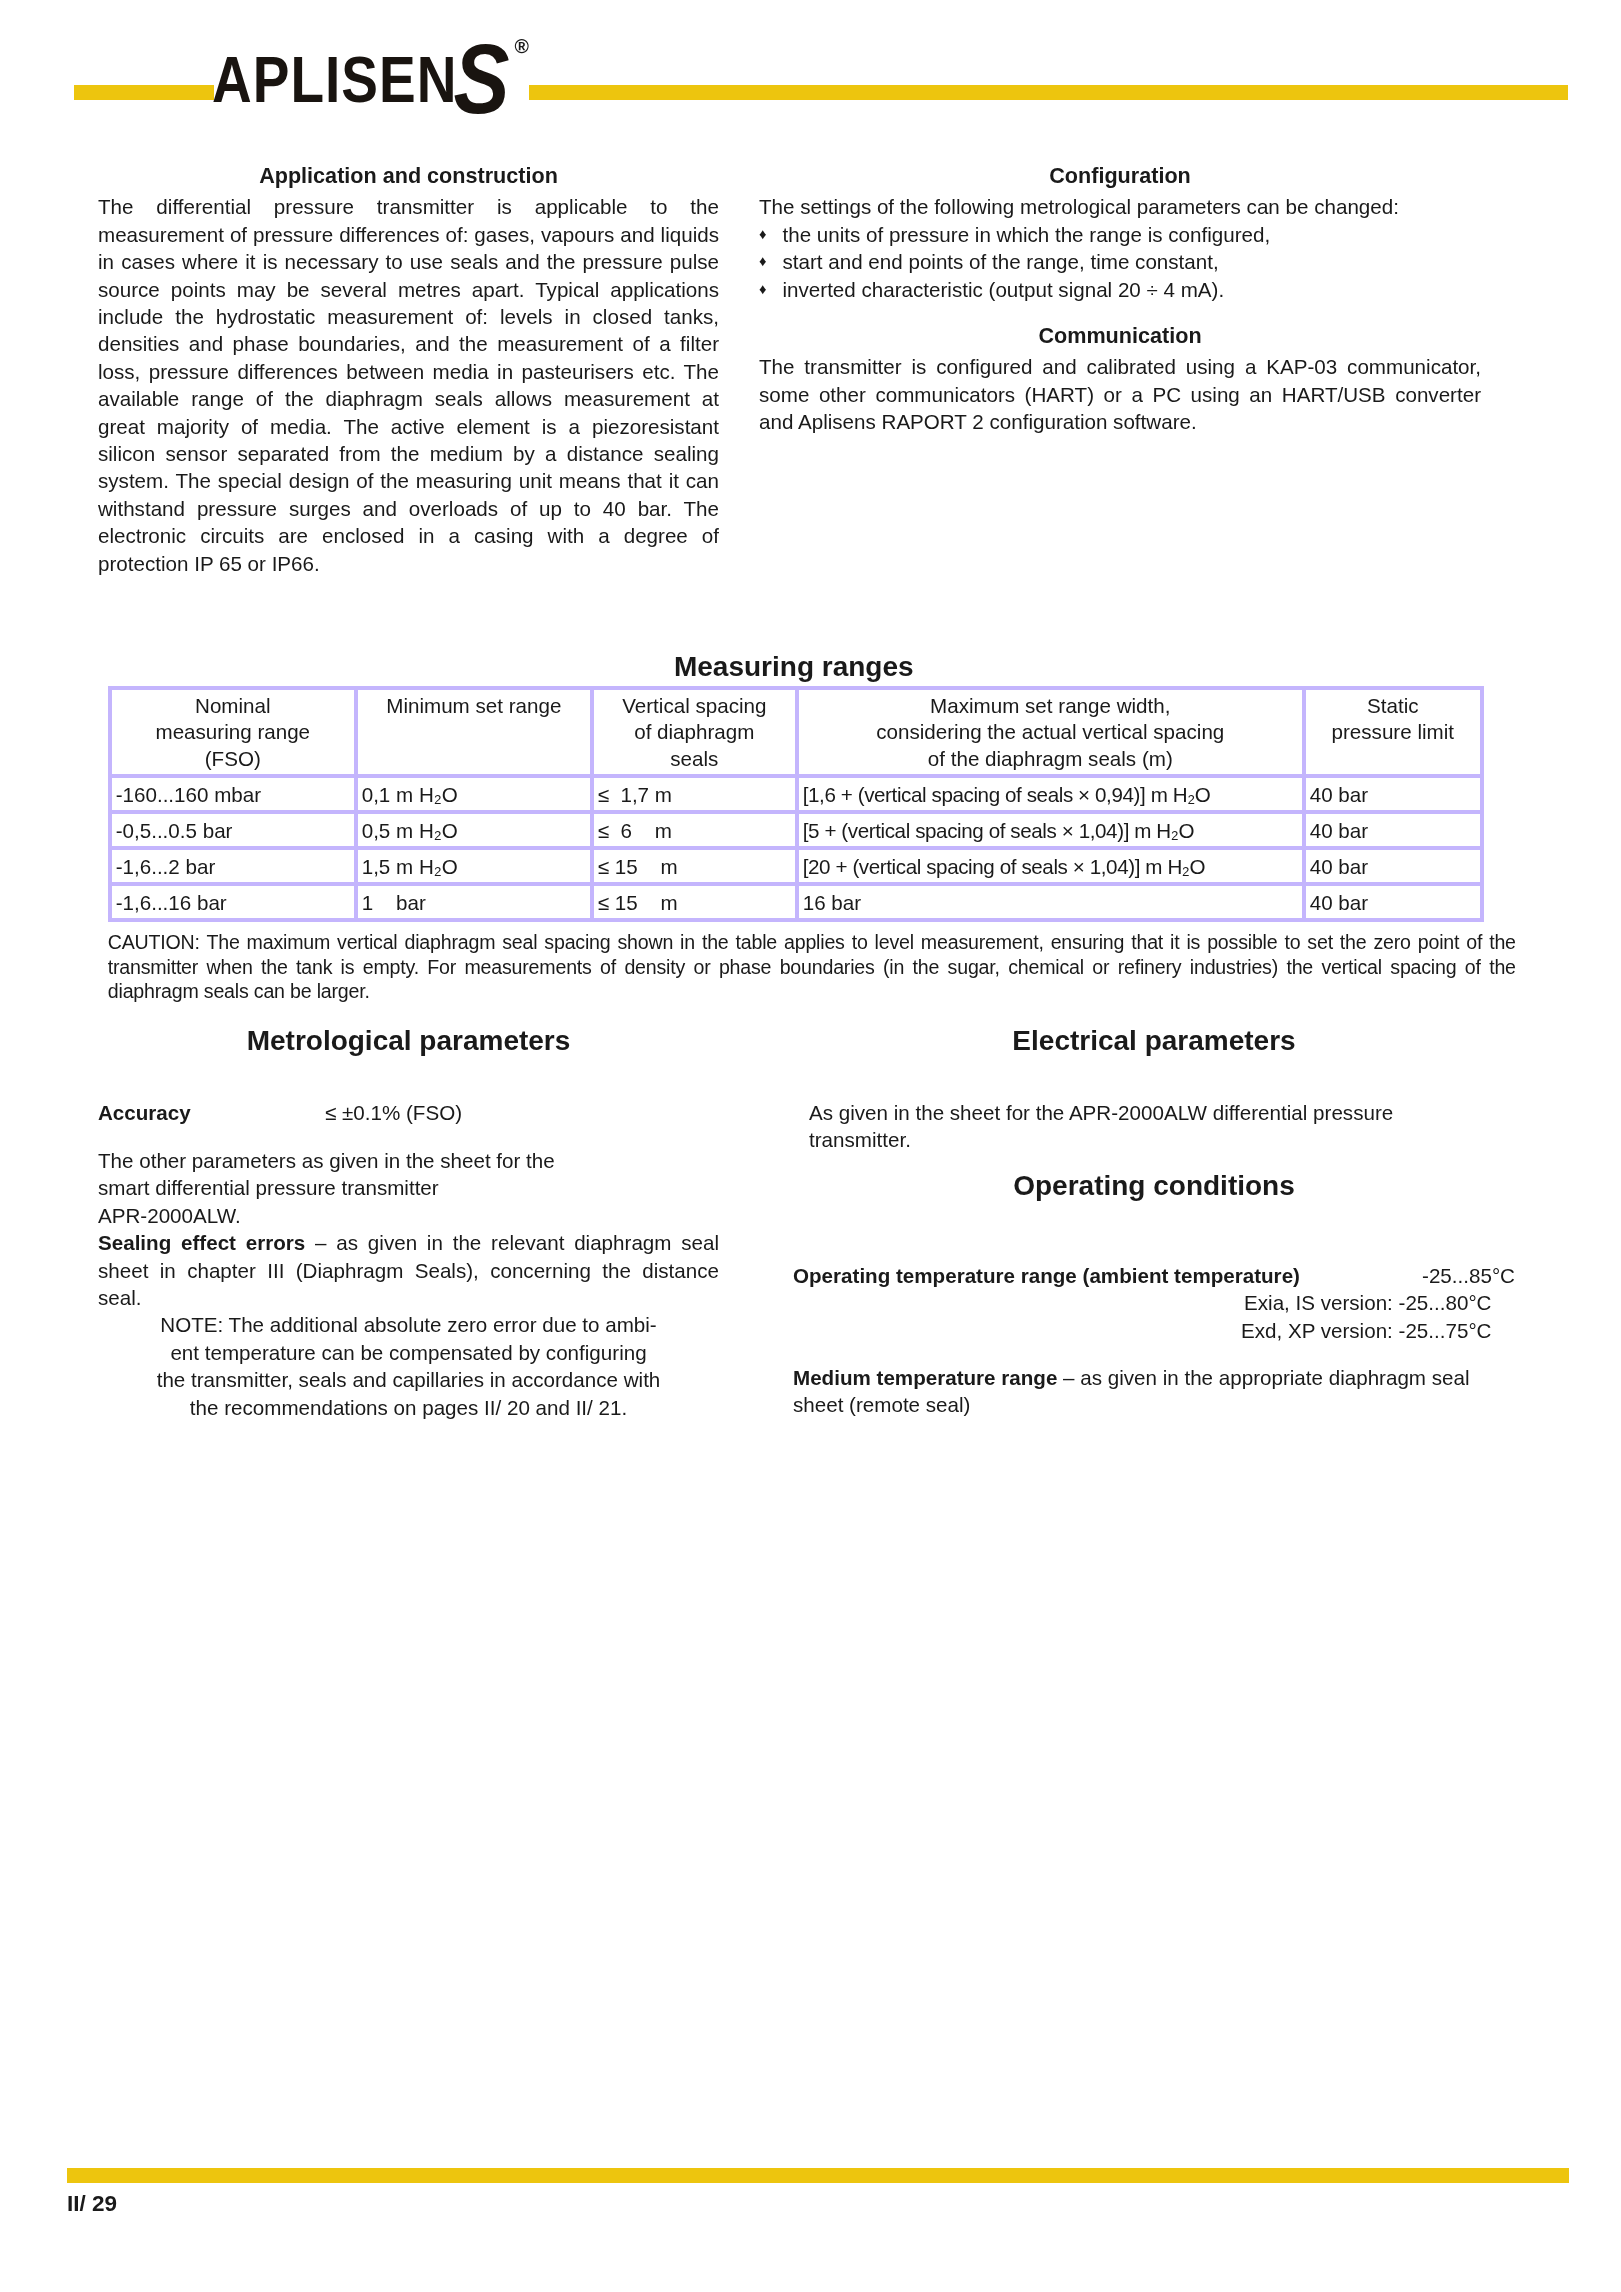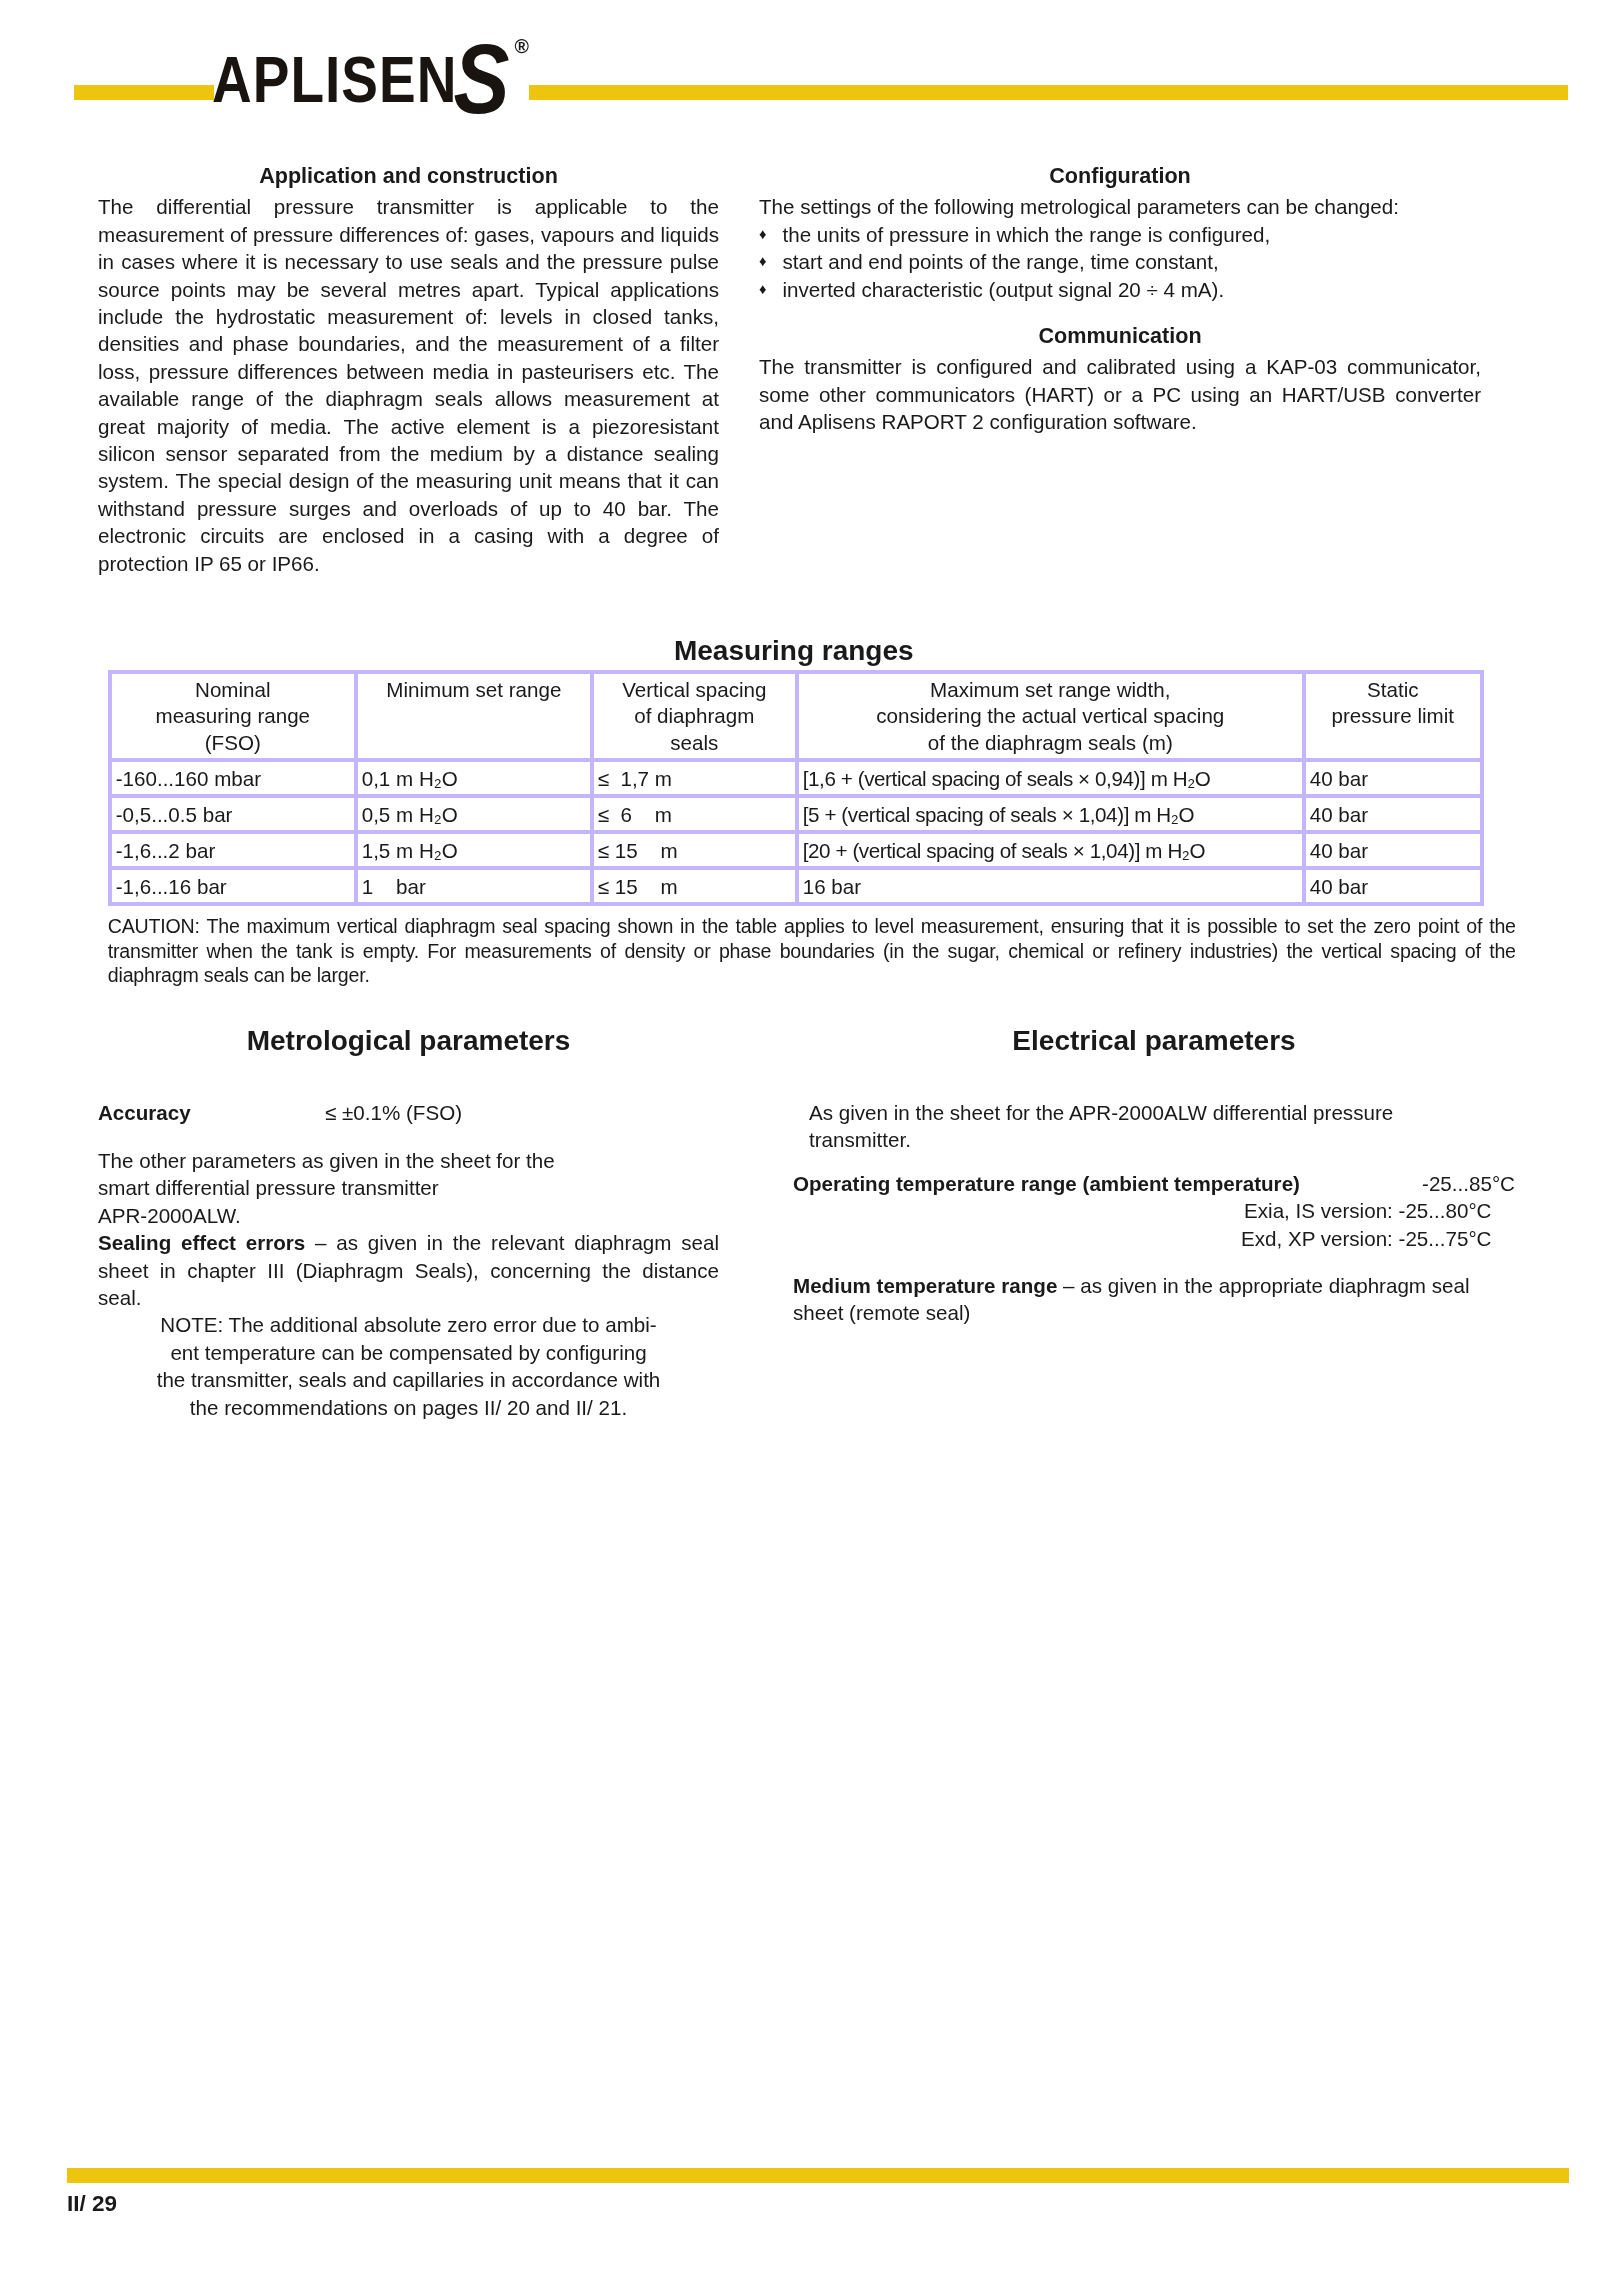--- a/index.html
+++ b/index.html
@@ -29,21 +29,21 @@
   .h-large { font-size:28px; font-weight:bold; text-align:center; margin:0; line-height:31px; }
   .just { text-align:justify; margin:0; }
   
   .top-cols { position:absolute; top:163px; left:98px; width:1418px; display:flex; gap:40px; }
   .col-left  { width:621px; }
   .col-right { width:722px; }
   .bullet { display:flex; margin:0; }
   .bullet-char { width:23.5px; flex:0 0 23.5px; font-size:14.7px; }
   .comm-title { margin-top:20px; }
   
-  .measuring { position:absolute; top:635px; left:98px; width:1418px; }
+  .measuring { position:absolute; top:651px; left:98px; width:1418px; }
   .m-title { width:1372px; margin:0 0 3.9px 9.8px; text-align:center; font-size:28px; font-weight:bold; line-height:31px; }
   table.ranges { margin-left:9.8px; width:1372px; border-collapse:collapse; table-layout:fixed; }
   table.ranges th, table.ranges td { border:4px solid #c4b5fd; }
   table.ranges th {
     font-weight:normal; vertical-align:top; padding:2.9px 3.9px 2px 3.9px;
     white-space:pre-line; text-align:center; font-size:20.6px; line-height:26.5px;
   }
   table.ranges td { text-align:left; height:32px; padding:0 3.9px; font-size:20.6px; line-height:23.5px;margin-left:14px; }
   td.cond { font-size:18.6px; letter-spacing:-0.4px; }
   td.pre { white-space:pre; }
@@ -166,20 +166,21 @@
 APR-2000ALW.</p>
     <p class="just"><b>Sealing effect errors</b> <span>– as given in the relevant diaphragm seal sheet in chapter III (Diaphragm Seals), concerning the distance seal.</span></p>
     <p class="note">NOTE: The additional absolute zero error due to ambi-
 ent temperature can be compensated by configuring
 the transmitter, seals and capillaries in accordance with
 the recommendations on pages II/ 20 and II/ 21.</p>
   </div>
   <div class="col-right">
     <h2 class="h-large sec-title">Electrical parameters</h2>
     <p style="margin:16px;">As given in the sheet for the APR-2000ALW differential pressure transmitter.</p>
+    <h2 class="h-large op-title">Operating conditions</h2>
     <div class="op-line1">
       <b>Operating temperature range (ambient temperature)</b>
       <span>-25...85°C</span>
     </div>
     <div class="right-align">Exia, IS version: -25...80°C</div>
     <div class="right-align">Exd, XP version: -25...75°C</div>
     <p class="medium"><b>Medium temperature range</b> <span>– as given in the appropriate diaphragm seal sheet (remote seal)</span></p>
   </div>
 </div>
 

